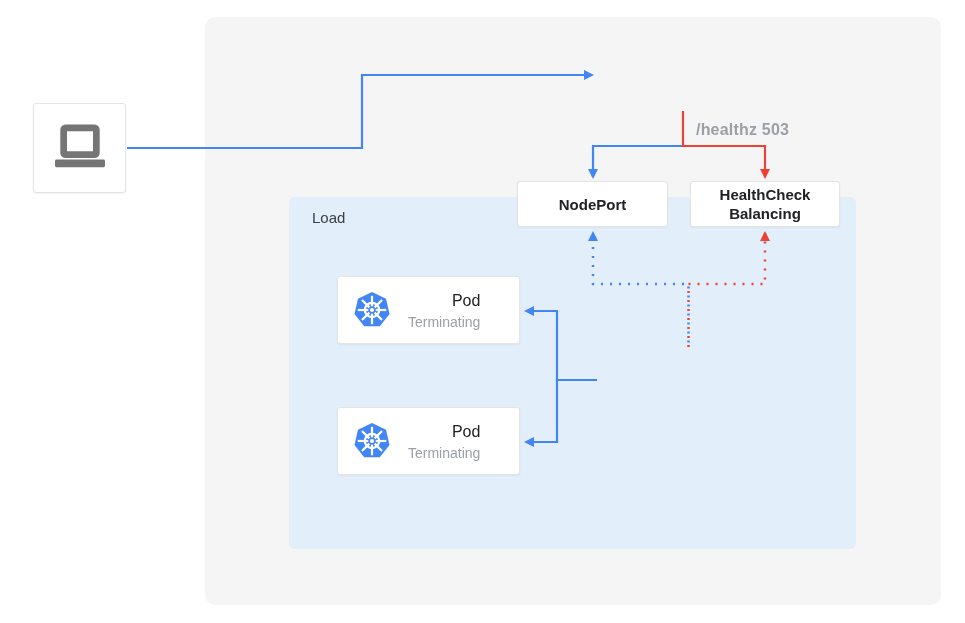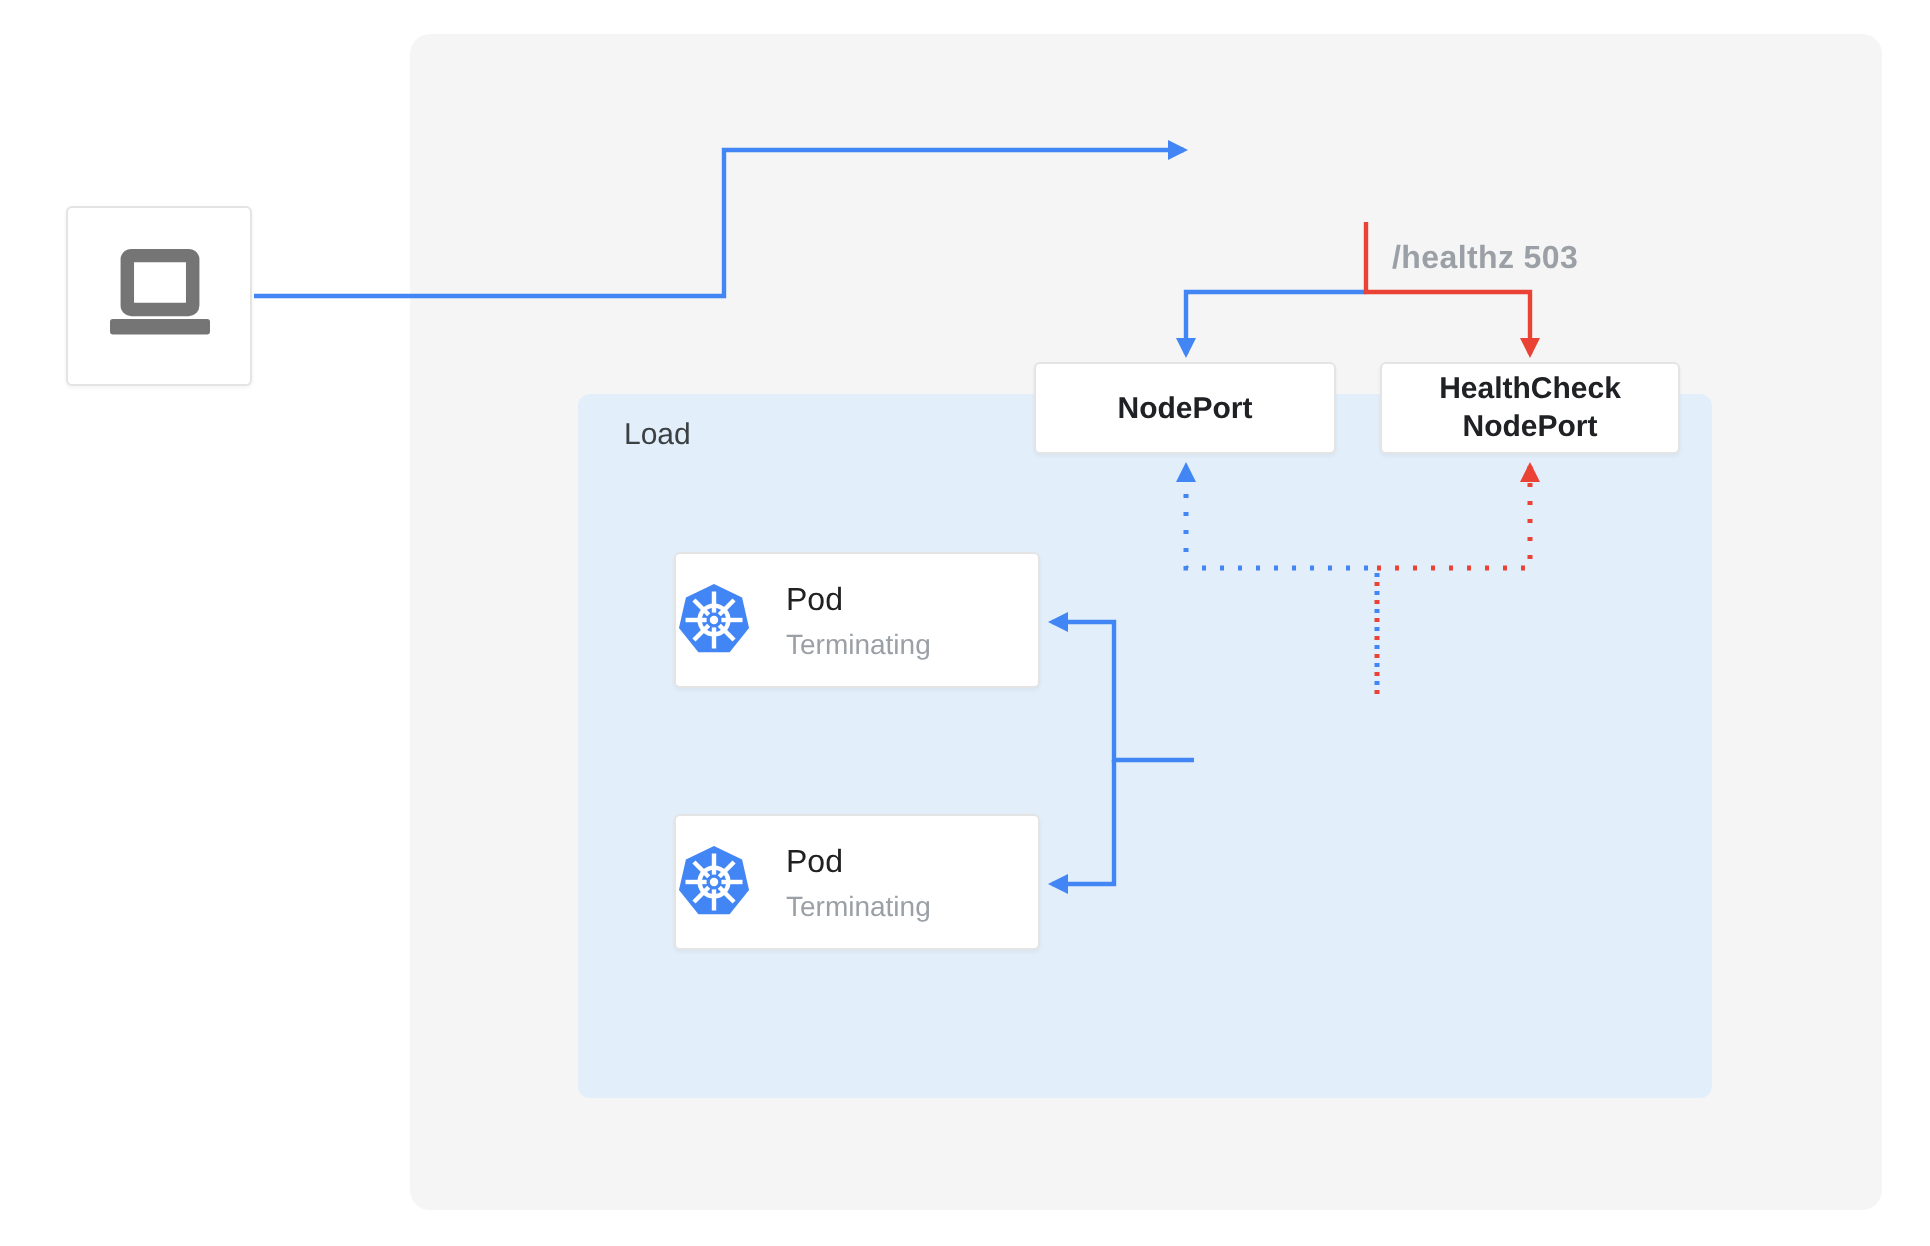--- a/index.html
+++ b/index.html
@@ -37,21 +37,21 @@
   .clb-box{left:597px;top:41px;width:173px;height:70px;padding-left:13px;gap:13px;}
   .clb-label{font-size:15px;line-height:21px;color:var(--gray-text,#757575);white-space:pre-line;}
   .nodeport-box{
     left:517px;top:181px;width:151px;height:46px;justify-content:center;
     font-weight:bold;font-size:15px;color:var(--dark-text,#202124);
   }
   .hc-box{
     left:690px;top:181px;width:150px;height:46px;justify-content:center;text-align:center;
     font-weight:bold;font-size:15px;line-height:19px;color:var(--dark-text,#202124);white-space:pre-line;
   }
-  .pod-box{width:183px;height:68px;gap:17px;}
+  .pod-box{width:183px;height:68px;padding-left:15px;gap:17px;text-align:right;}
   .pod-1{left:337px;top:276px;}
   .pod-2{left:337px;top:407px;}
   .kube-proxy-box{left:597px;top:348px;width:187px;height:65px;padding-left:15px;gap:17px;}
   .two-line .title{font-size:16px;line-height:23px;color:#212121;}
   .two-line .subtitle{font-size:14px;line-height:20px;color:var(--muted-text,#9AA0A6);}
   .healthz-label{
     position:absolute;left:696px;top:121px;font-size:16px;font-weight:bold;
     color:var(--muted-text,#9AA0A6);letter-spacing:0.2px;
   }
   .k8s-icon,.lb-icon,.laptop-icon{flex:0 0 auto;display:block;}
@@ -100,21 +100,21 @@
 
 
   <div class="healthz-label">/healthz 503</div>
 
   <div class="card nodeport-box">
     <span>NodePort</span>
   </div>
 
   <div class="card hc-box">
     <span>HealthCheck
-NodePort</span>
+Balancing</span>
   </div>
 
   <div class="card pod-box pod-1">
     <svg class="k8s-icon" width="38" height="38" viewBox="0 0 36 36">
       <polygon points="18,1 31.3,7.4 34.6,21.8 25.4,33.3 10.6,33.3 1.4,21.8 4.7,7.4" fill="var(--k8s-blue,#4285F4)"></polygon>
       <circle cx="18" cy="18" r="6.8" fill="none" stroke="#ffffff" stroke-width="2.1"></circle>
       <circle cx="18" cy="18" r="2" fill="#ffffff"></circle>
       <g stroke="#ffffff" stroke-width="2.1">
         <line x1="18" y1="14.5" x2="18" y2="4.5"></line>
         <line x1="18" y1="21.5" x2="18" y2="31.5"></line>

